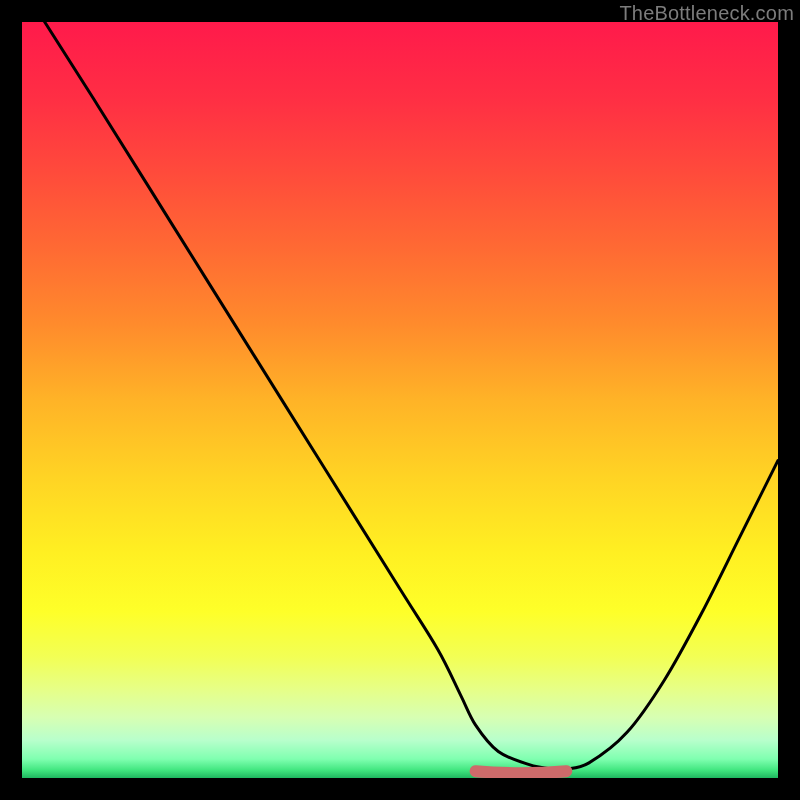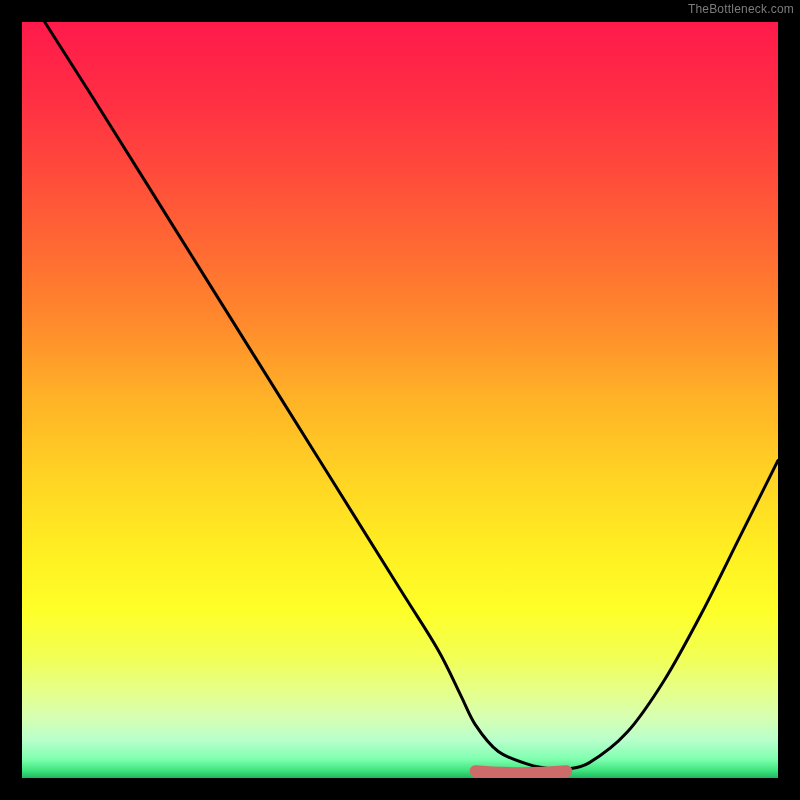--- a/index.html
+++ b/index.html
@@ -34,21 +34,21 @@
     position: absolute;
     left: 0; top: 0;
     width: 100%;
     height: 100%;
   }
   .watermark {
     position: absolute;
     top: 2px;
     right: 6px;
     font-family: Arial, Helvetica, sans-serif;
-    font-size: 12px;
+    font-size: 20px;
     color: #7c7c7c;
     letter-spacing: 0.2px;
     user-select: none;
   }
 </style>
 </head>
 <body>
 <div class="stage">
   <div class="plot">
     <svg class="gradient" viewBox="0 0 756 756" preserveAspectRatio="none">

